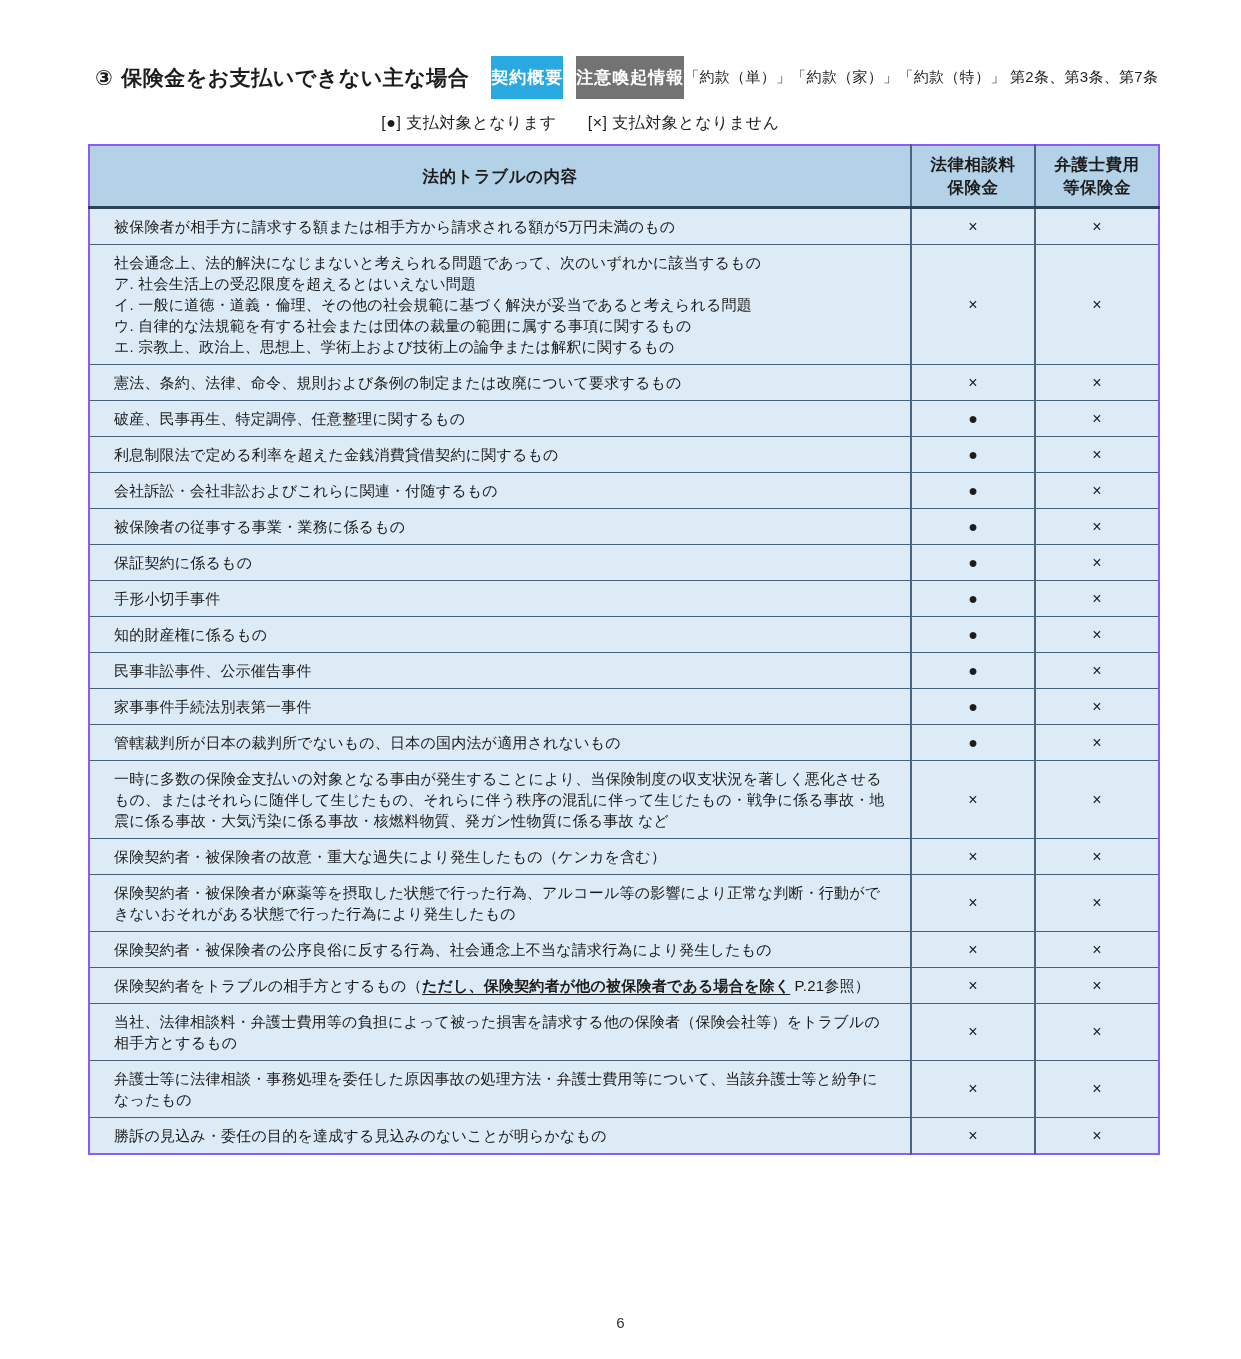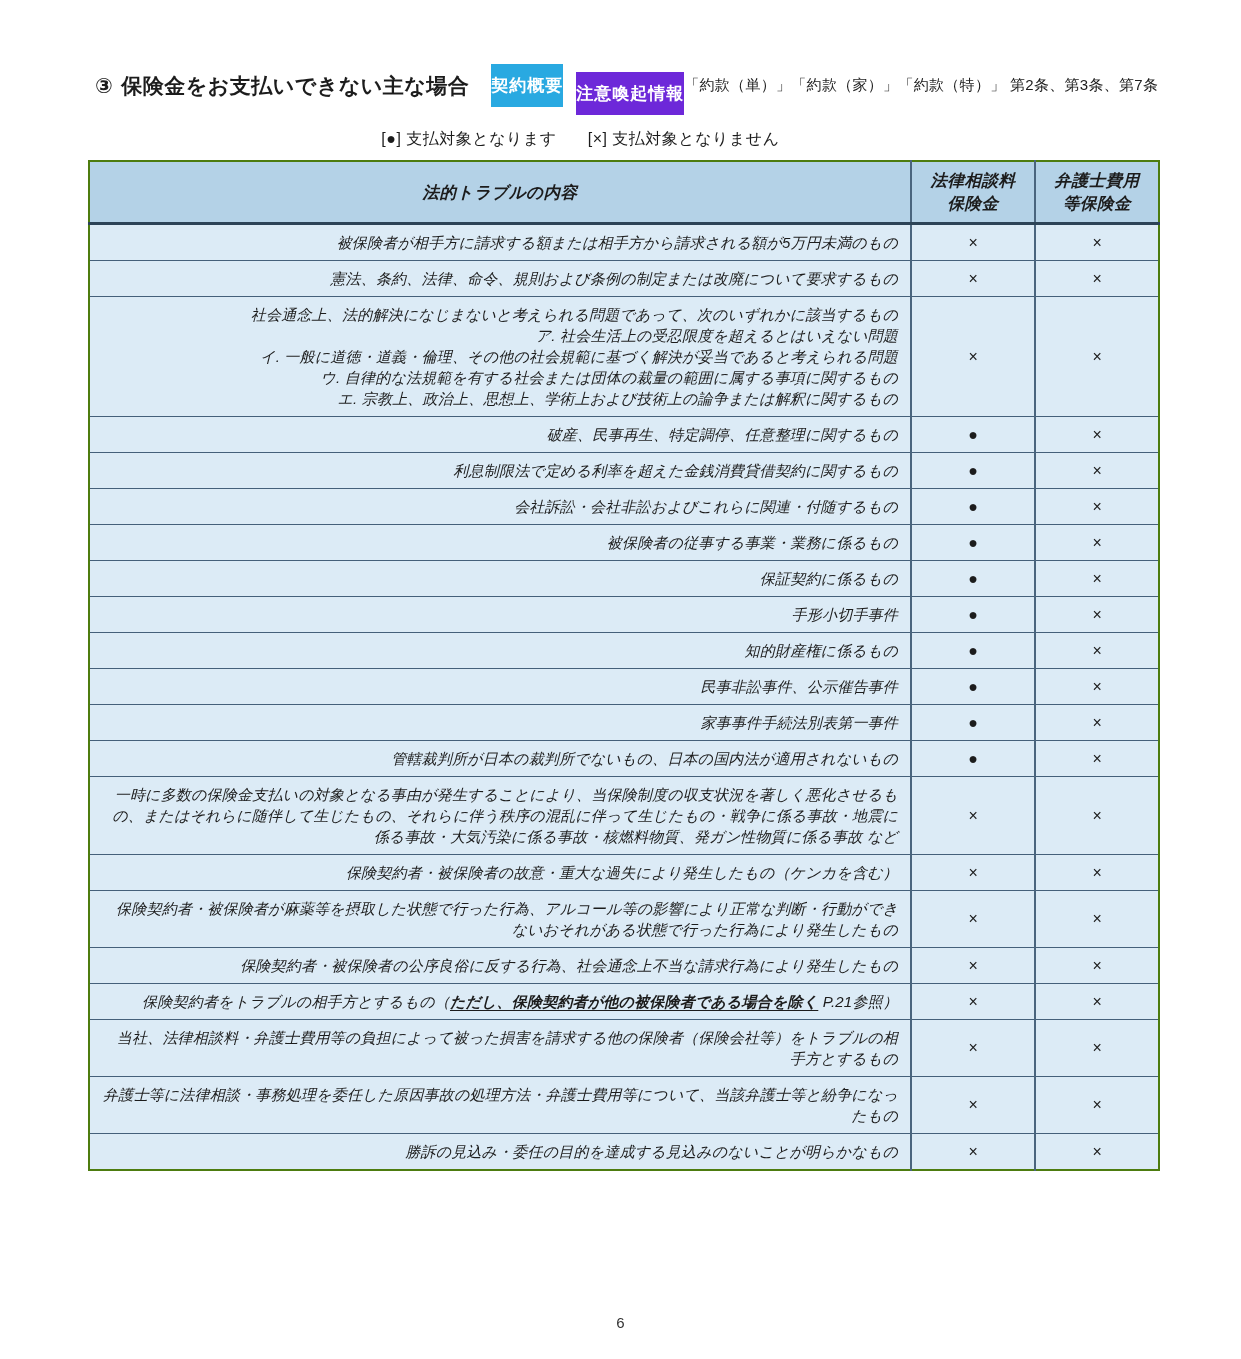--- a/index.html
+++ b/index.html
@@ -59,23 +59,22 @@
     font-size: 16px;
     letter-spacing: 0.5px;
   }
   .legend span { margin-left: 26px; white-space: nowrap; }
 
   
   table.payment-table {
     margin: 10px 16px 0 88px;
     width: 1070px;
     border-collapse: collapse;
-    border: 2px solid #4d7c0f;
+    border: 2px solid #8b5cf6;
     table-layout: fixed;
-    font-style: italic;
   }
   .payment-table col.c-content { width: 822px; }
   .payment-table col.c-mark    { width: 124px; }
   .payment-table th {
     background: #b4d2e7;
     font-size: 16.5px;
     font-weight: 600;
     text-align: center;
     vertical-align: middle;
     height: 62px;
@@ -87,24 +86,23 @@
   .payment-table th + th,
   .payment-table td + td { border-left: 2px solid #4a657e; }
   .payment-table tr + tr td { border-top: 1.5px solid #45607a; }
   .payment-table td {
     background: #dcebf6;
     font-size: 15px;
     line-height: 21px;
     vertical-align: middle;
   }
   .payment-table td.cell-content {
-    padding: 7px 12px;
+    padding: 7px 24px;
     white-space: pre-line;
     letter-spacing: 0.2px;
-    text-align: right;
   }
   .payment-table td.cell-mark {
     text-align: center;
     font-size: 16px;
   }
   .payment-table .em {
     font-weight: 700;
     text-decoration: underline;
     text-underline-offset: 3px;
   }
@@ -122,21 +120,21 @@
 </head>
 <body>
 
 <div class="page">
 
   <div class="header-row">
     <div class="page-title">
       <span class="section-no">③</span><span>保険金をお支払いできない主な場合</span>
     </div>
     <div class="badge badge-blue" style="background: rgb(41, 169, 225);">契約概要</div>
-    <div class="badge badge-red" style="background: #6d28d9; margin-top: 16px;">注意喚起情報</div>
+    <div class="badge badge-red" style="background: #737373;">注意喚起情報</div>
     <div class="reference">「約款（単）」「約款（家）」「約款（特）」 第2条、第3条、第7条</div>
   </div>
 
   <div class="legend">
     <span>[●] 支払対象となります</span>
     <span>[×] 支払対象となりません</span>
   </div>
 
   <table class="payment-table">
     <colgroup>
@@ -153,34 +151,34 @@
 等保険金</th>
       </tr>
     </thead>
     <tbody>
         <tr>
           <td class="cell-content">被保険者が相手方に請求する額または相手方から請求される額が5万円未満のもの</td>
           <td class="cell-mark">×</td>
           <td class="cell-mark">×</td>
         </tr>
         <tr>
-          <td class="cell-content">憲法、条約、法律、命令、規則および条例の制定または改廃について要求するもの</td>
-          <td class="cell-mark">×</td>
-          <td class="cell-mark">×</td>
-        </tr>
-        <tr>
           <td class="cell-content">社会通念上、法的解決になじまないと考えられる問題であって、次のいずれかに該当するもの
 ア. 社会生活上の受忍限度を超えるとはいえない問題
 イ. 一般に道徳・道義・倫理、その他の社会規範に基づく解決が妥当であると考えられる問題
 ウ. 自律的な法規範を有する社会または団体の裁量の範囲に属する事項に関するもの
 エ. 宗教上、政治上、思想上、学術上および技術上の論争または解釈に関するもの</td>
           <td class="cell-mark">×</td>
           <td class="cell-mark">×</td>
         </tr>
         <tr>
+          <td class="cell-content">憲法、条約、法律、命令、規則および条例の制定または改廃について要求するもの</td>
+          <td class="cell-mark">×</td>
+          <td class="cell-mark">×</td>
+        </tr>
+        <tr>
           <td class="cell-content">破産、民事再生、特定調停、任意整理に関するもの</td>
           <td class="cell-mark">●</td>
           <td class="cell-mark">×</td>
         </tr>
         <tr>
           <td class="cell-content">利息制限法で定める利率を超えた金銭消費貸借契約に関するもの</td>
           <td class="cell-mark">●</td>
           <td class="cell-mark">×</td>
         </tr>
         <tr>

